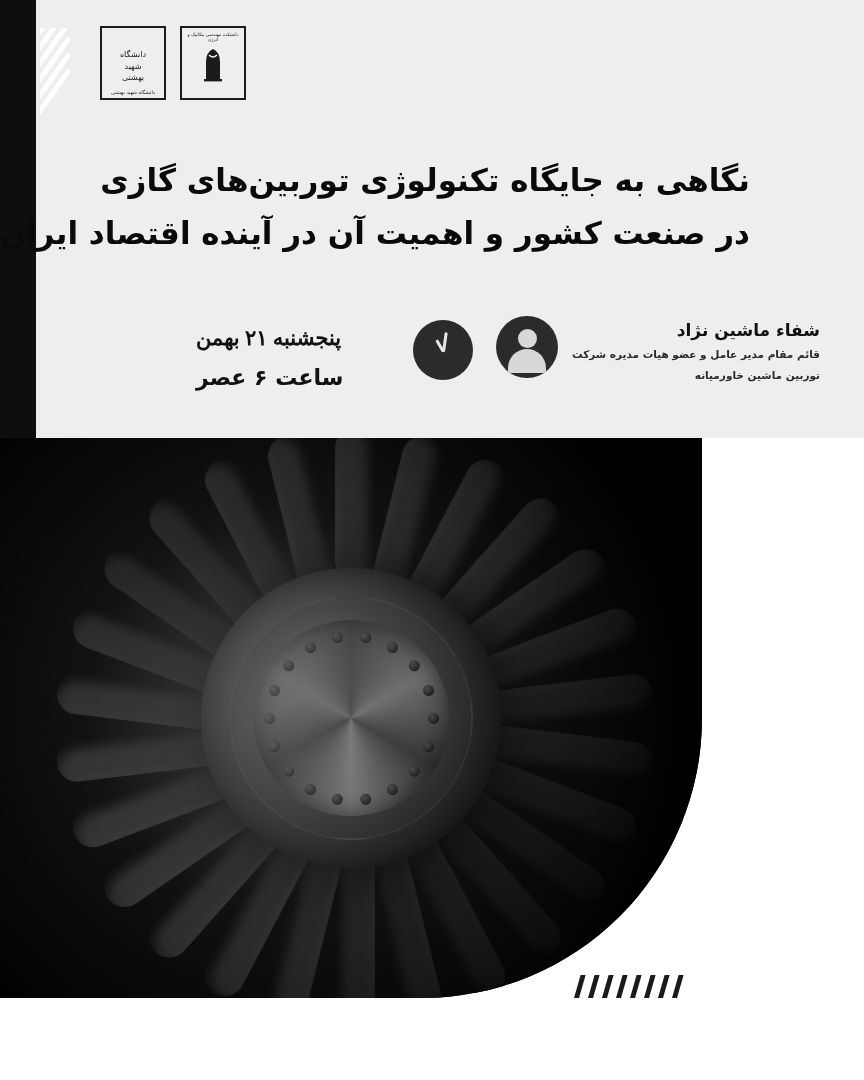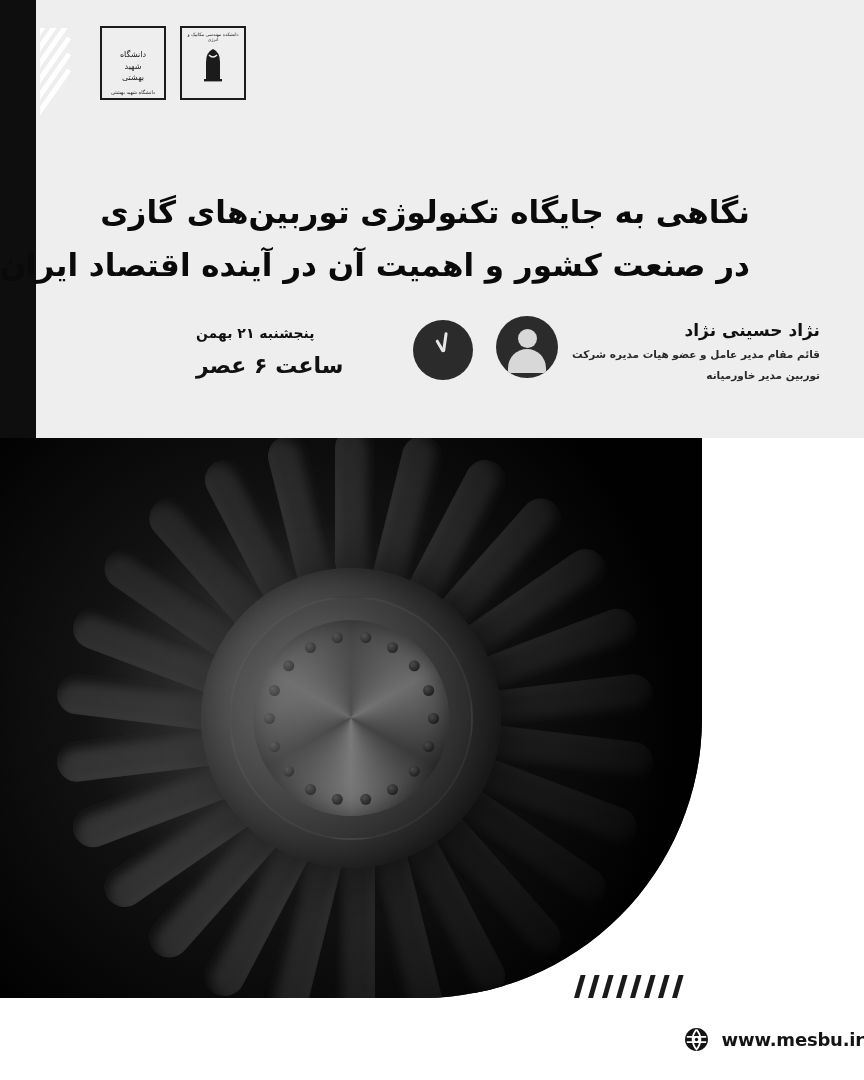--- a/index.html
+++ b/index.html
@@ -116,21 +116,20 @@
   }
 
   .title {
     position: absolute;
     top: 158px;
     right: 36px;
     left: 76px;
     text-align: right;
     color: #0a0a0a;
     font-weight: 800;
-    margin-top: 32px;
   }
   .title .l1 {
     font-size: 31px;
     line-height: 1.45;
     letter-spacing: -0.5px;
     white-space: nowrap;
     padding-right: 78px;
   }
   .title .l2 {
     font-size: 31px;
@@ -218,21 +217,21 @@
 
   .datetime {
     position: absolute;
     top: 322px;
     left: 196px;
     width: 196px;
     text-align: left;
     color: #111;
     font-weight: 800;
   }
-  .datetime .d1 { font-size: 14px; line-height: 1.6; }
+  .datetime .d1 { font-size: 21px; line-height: 1.6; font-family: Liberation Serif, serif; }
   .datetime .d2 { font-size: 22px; line-height: 1.6; margin-top: 4px; }
 
   
   .photo {
     position: absolute;
     top: 438px;
     left: 0;
     width: 702px;
     height: 560px;
     background: #0b0b0b;
@@ -397,23 +396,23 @@
   </div>
 
 
   <div class="title">
     <div class="l1">نگاهی به جایگاه تکنولوژی توربین‌های گازی</div>
     <div class="l2">در صنعت کشور و اهمیت آن در آینده اقتصاد ایران</div>
   </div>
 
   <div class="speaker">
     <div class="speaker-text">
-      <div class="speaker-name">نژاد حسینی نژاد</div>
+      <div class="speaker-name">شفاء ماشین نژاد</div>
       <div class="speaker-role">قائم مقام مدیر عامل و عضو هیات مدیره شرکت</div>
-      <div class="speaker-role">توربین مدیر خاورمیانه</div>
+      <div class="speaker-role">توربین ماشین خاورمیانه</div>
     </div>
     <div class="avatar">
       <div class="head"></div>
       <div class="body"></div>
     </div>
   </div>
 
   <div class="clock">
     <div class="hand-m"></div>
     <div class="hand-h"></div>
@@ -487,27 +486,15 @@
     <i style="left:46px"></i>
       <i style="left:60px"></i>
       <i style="left:74px"></i>
     <i style="left:88px"></i>
       <i style="left:102px"></i>
   </div>
 
   <div class="footer">
 
 
-    <div class="f-item f-web">
-      <div class="f-icon">
-        <svg width="27" height="27" viewBox="0 0 24 24" aria-hidden="true">
-          <circle cx="12" cy="12" r="10.2" fill="#141414"></circle>
-          <path d="M12 3.2 a13 13 0 0 0 0 17.6 a13 13 0 0 0 0 -17.6" fill="none" stroke="#ffffff" stroke-width="1.6"></path>
-          <path d="M3.4 9.6 h17.2 M3.4 14.4 h17.2" stroke="#ffffff" stroke-width="1.6"></path>
-          <circle cx="12" cy="12" r="3.1" fill="#ffffff"></circle>
-          <circle cx="12" cy="12" r="1.5" fill="#141414"></circle>
-        </svg>
-      </div>
-      <div class="f-label">www.mesbu.ir</div>
-    </div>
   </div>
 
 </div>
 
 </body></html>

